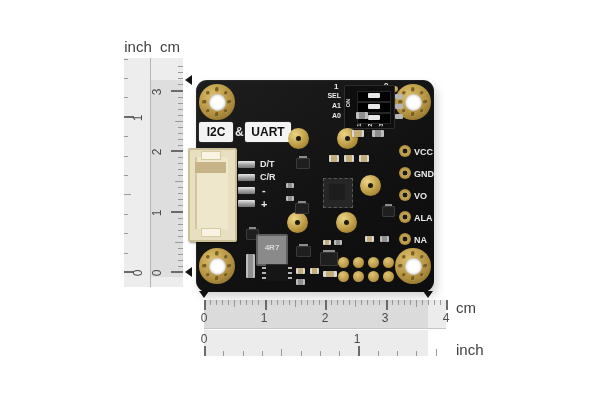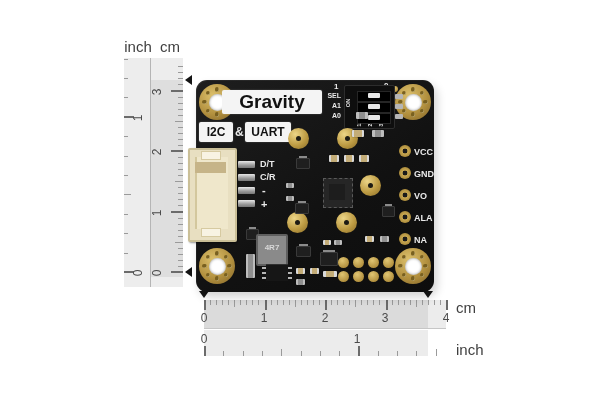--- a/index.html
+++ b/index.html
@@ -258,21 +258,20 @@
         <i class="hdot" style="left: 28.4px; top: 15.9px;"></i>
         <i class="hdot" style="left: 24.7388px; top: 24.7388px;"></i>
         <i class="hdot" style="left: 15.9px; top: 28.4px;"></i>
         <i class="hdot" style="left: 7.06117px; top: 24.7388px;"></i>
         <i class="hdot" style="left: 3.4px; top: 15.9px;"></i>
         <i class="hdot" style="left: 7.06117px; top: 7.06117px;"></i>
         <i class="hdot" style="left: 15.9px; top: 3.4px;"></i>
         <i class="hdot" style="left: 24.7388px; top: 7.06117px;"></i>
       </div>
 
-    <div class="wlabel" style="left:26px;top:10px;width:100px;height:24px;font-size:19px;line-height:24px;">Gravity</div>
 
     <div class="silk" style="left:127px;top:12px;width:18px;font-size:7px;text-align:right;">SEL</div>
     <div class="silk" style="left:127px;top:22px;width:18px;font-size:7px;text-align:right;">A1</div>
     <div class="silk" style="left:127px;top:32px;width:18px;font-size:7px;text-align:right;">A0</div>
     <div class="silk" style="left:138px;top:2px;font-size:8px;">1</div>
     <div class="silk" style="left:188px;top:1px;font-size:8px;">0</div>
     <div class="golddot" style="left:196px;top:6px;width:6px;height:6px;"></div>
 
     <div class="dip" style="left:148px;top:5px;width:49px;height:42px;">
       <div class="silk rot" style="left:-1px;top:14px;font-size:5.5px;">ON</div>

